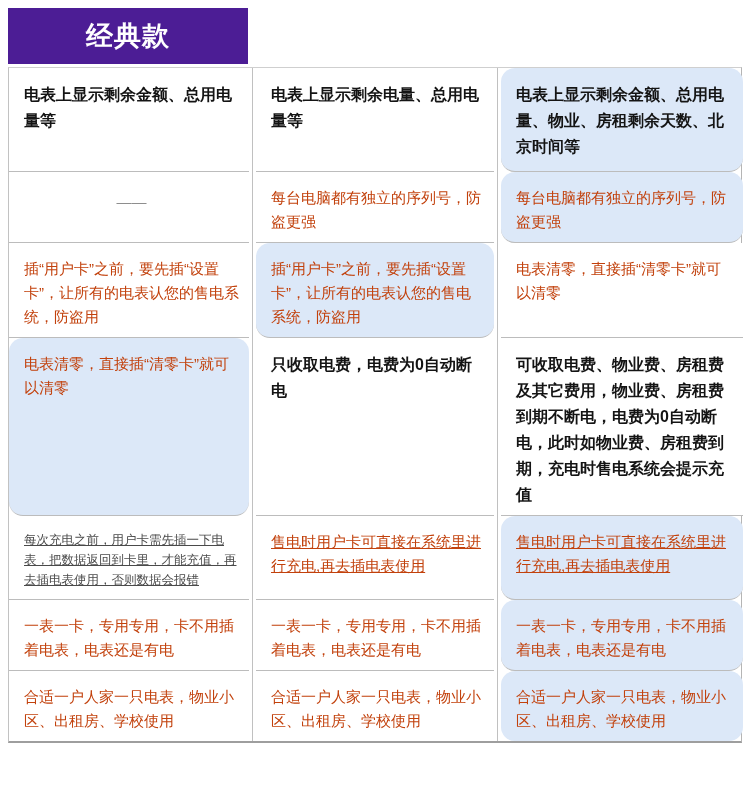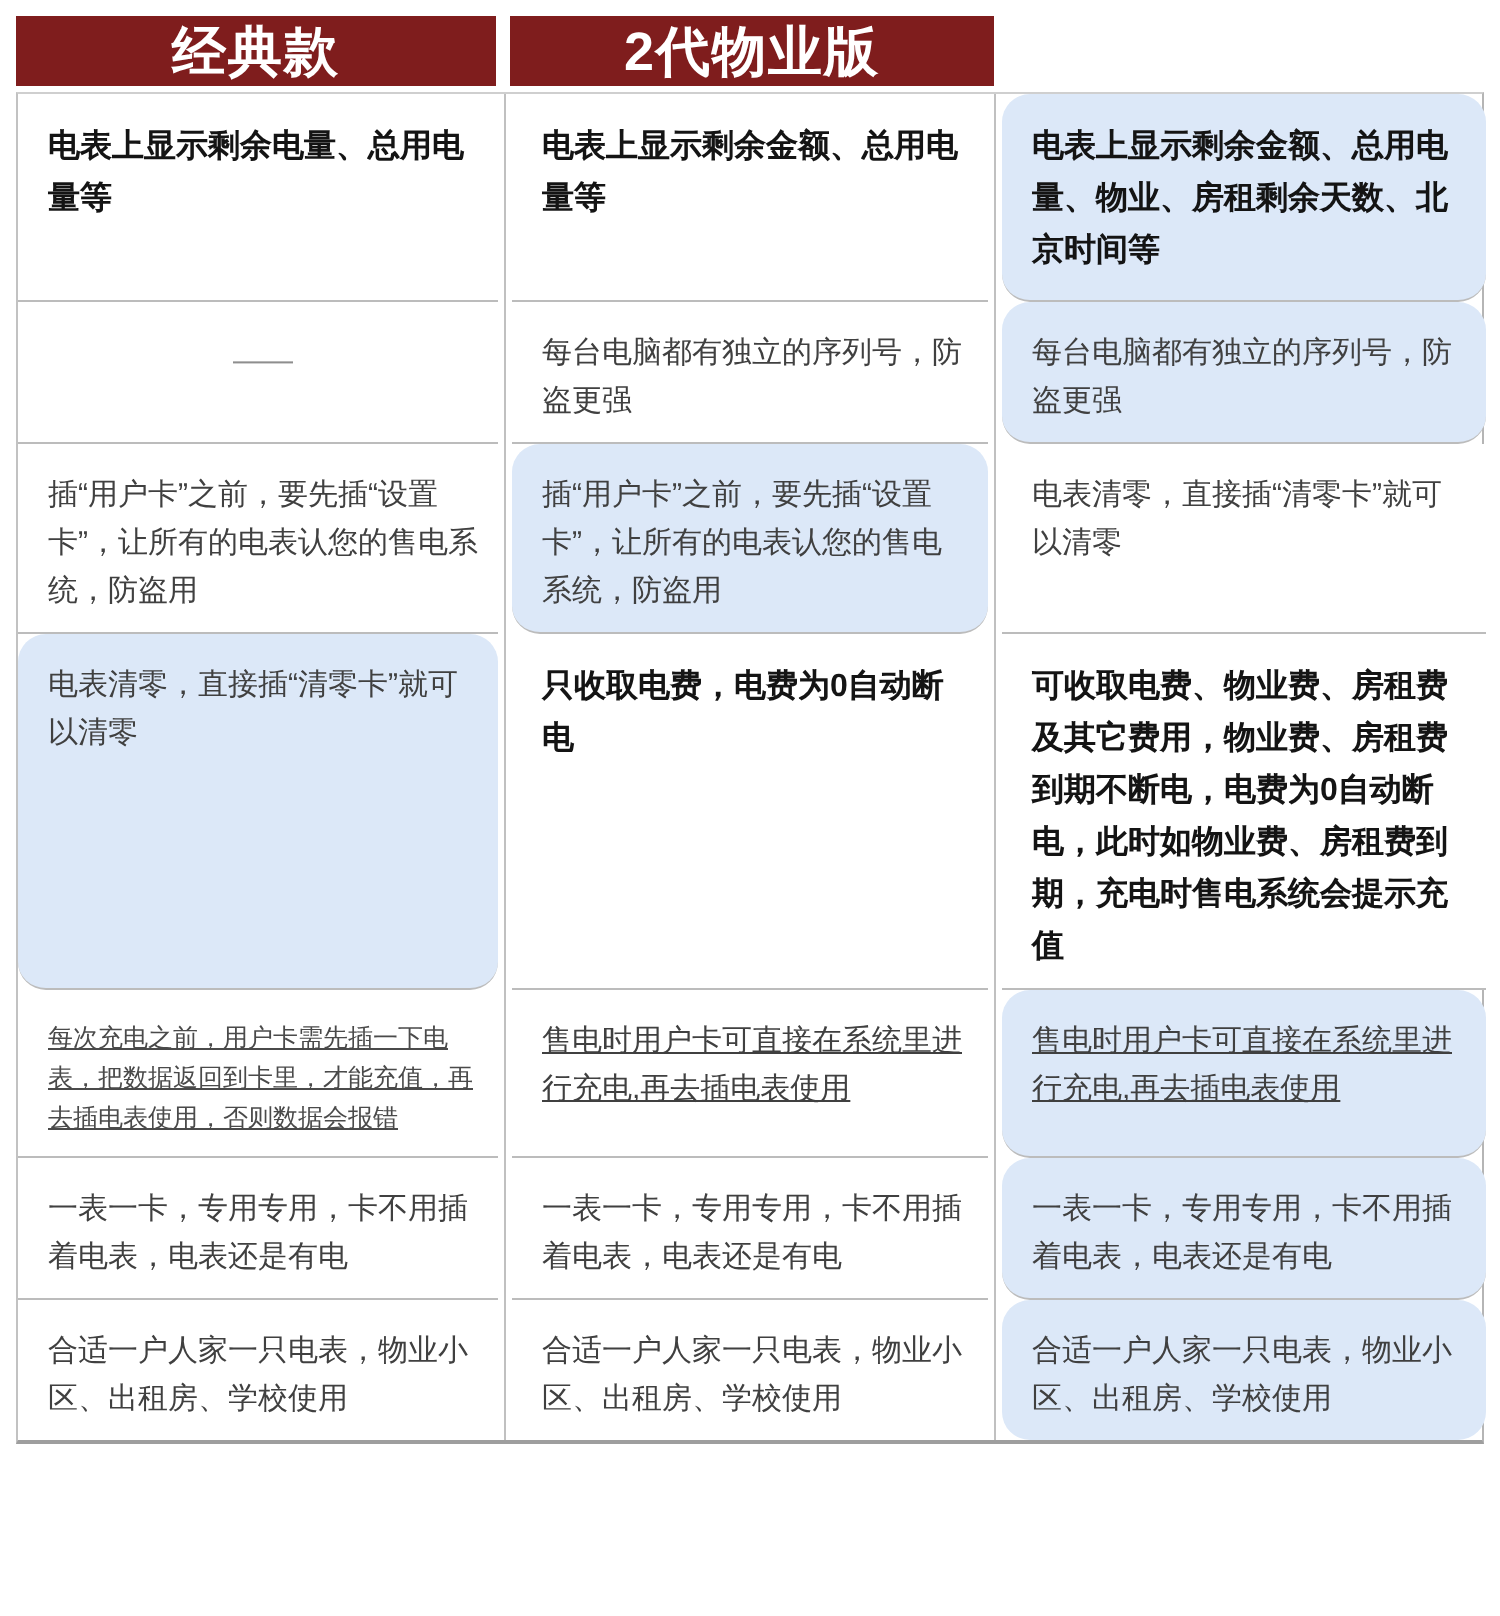--- a/index.html
+++ b/index.html
@@ -3,41 +3,41 @@
 <meta charset="utf-8">
 <style>
   * { margin:0; padding:0; box-sizing:border-box; }
   html,body { background:#ffffff; }
   body { font-family:"Liberation Sans", sans-serif; }
   .page { position:relative; width:750px; height:808px; background:#ffffff; overflow:hidden; }
 
   
   .header-row { display:flex; gap:7px; padding:8px 8px 0 8px; }
   .header-cell {
-    background:#7f1d1d; color:#ffffff; font-weight:700; font-size:27px;
-    height:35px; display:flex; align-items:center; justify-content:center;
+    background:#4c1d95; color:#ffffff; font-weight:700; font-size:27px;
+    height:56px; display:flex; align-items:center; justify-content:center;
     letter-spacing:1px;
   }
   .hc1 { width:240px; } .hc2 { width:238px; } .hc3 { width:242px; }
 
   
   .tbody {
     position:relative; margin:3px 8px 0 8px;
     display:grid; grid-template-columns:240px 238px 242px; column-gap:7px;
     border-top:1px solid #cfcfcf;
     border-left:1px solid #c2c2c2;
     border-right:1px solid #b5b5b5;
     border-bottom:2px solid #9e9e9e;
   }
   .vline { position:absolute; top:0; bottom:0; width:1px; background:#c0c0c0; }
   .vline-1 { left:243px; } .vline-2 { left:488px; }
 
   .cell {
     padding:14px 10px 8px 15px; font-size:15px; line-height:1.6;
-    color:#404040; border-bottom:1px solid #bcbcbc; background:#ffffff;
+    color:#c2410c; border-bottom:1px solid #bcbcbc; background:#ffffff;
     overflow:hidden;
   }
   .c3 { background:#dce8f8;border-radius:14px; }
   .bold { font-weight:700; color:#141414; font-size:16px; line-height:1.62; }
   .small { font-size:12.5px; line-height:1.58; padding-right:6px; padding-top:15px; color:#4a4a4a; }
   .dash { text-align:center; color:#8e8e8e; padding-top:18px; }
 
   .row1 { min-height:104px; }
   .row2 { min-height:62px;  }
   .row3 { min-height:90px;  }
@@ -47,29 +47,28 @@
   .row7 { min-height:65px;  }
   .row8 { min-height:66px; border-bottom:none; }
 </style>
 </head>
 <body>
 
 <div class="page">
 
   <div class="header-row">
     <div class="header-cell hc1">经典款</div>
-    <div class="header-cell hc3">2代物业版</div>
   </div>
 
   <div class="tbody">
     <div class="vline vline-1"></div>
     <div class="vline vline-2"></div>
 
+    <div class="cell row1 bold">电表上显示剩余金额、总用电量等</div>
     <div class="cell row1 bold">电表上显示剩余电量、总用电量等</div>
-    <div class="cell row1 bold">电表上显示剩余金额、总用电量等</div>
     <div class="cell row1 bold c3">电表上显示剩余金额、总用电量、物业、房租剩余天数、北京时间等</div>
 
     <div class="cell row2 dash">——</div>
     <div class="cell row2">每台电脑都有独立的序列号，防盗更强</div>
     <div class="cell row2 c3">每台电脑都有独立的序列号，防盗更强</div>
 
     <div class="cell row3">插“用户卡”之前，要先插“设置卡”，让所有的电表认您的售电系统，防盗用</div>
     <div class="cell row3 c3">插“用户卡”之前，要先插“设置卡”，让所有的电表认您的售电系统，防盗用</div>
 
     <div class="cell row4">电表清零，直接插“清零卡”就可以清零</div>

